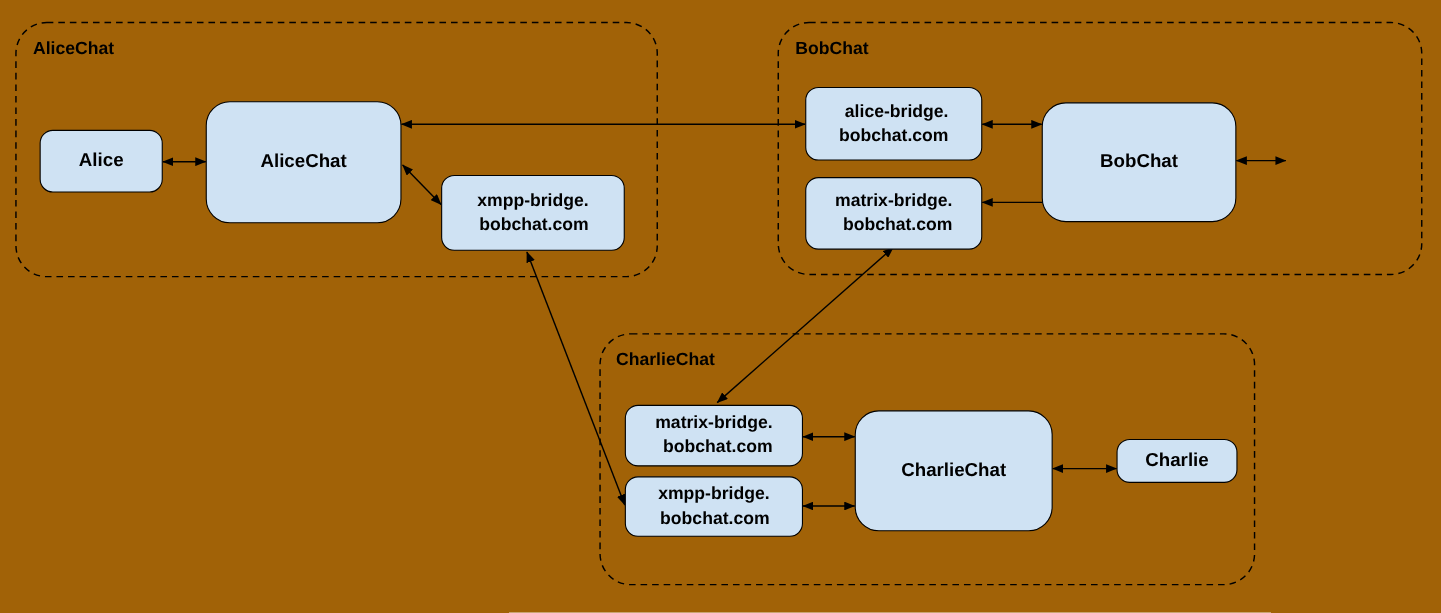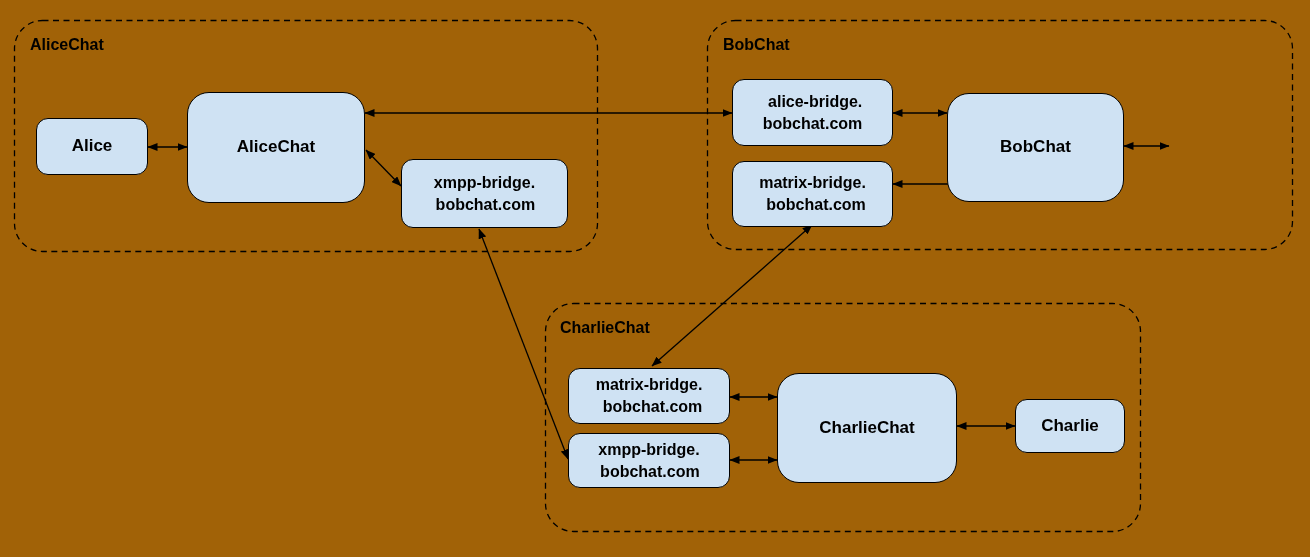--- a/index.html
+++ b/index.html
@@ -37,21 +37,21 @@
   #n-alice-user            { left:36px;   top:118px; width:112px; height:57px; }
   #n-alicechat-server      { left:187px;  top:92px;  width:178px; height:111px; }
   #n-xmpp-bridge-alice     { left:401px;  top:159px; width:167px; height:69px; }
   #n-alice-bridge-bob      { left:732px;  top:79px;  width:161px; height:67px; }
   #n-matrix-bridge-bob     { left:732px;  top:161px; width:161px; height:66px; }
   #n-bobchat-server        { left:947px;  top:93px;  width:177px; height:109px; }
   #n-bob-user              { left:1169px; top:118px; width:115px; height:57px; }
   #n-matrix-bridge-charlie { left:568px;  top:368px; width:162px; height:56px; }
   #n-xmpp-bridge-charlie   { left:568px;  top:433px; width:162px; height:55px; }
   #n-charliechat-server    { left:777px;  top:373px; width:180px; height:110px; }
-  #n-charlie-user          { left:1015px; top:399px; width:110px; height:54px; }
+  #n-charlie-user          { left:1015px; top:399px; width:110px; height:40px; }
 
   #lbl-alice   { left:30px;  top:36px; }
   #lbl-bob     { left:723px; top:36px; }
   #lbl-charlie { left:560px; top:319px; }
 </style>
 </head>
 <body>
 
 <div class="canvas">
 

